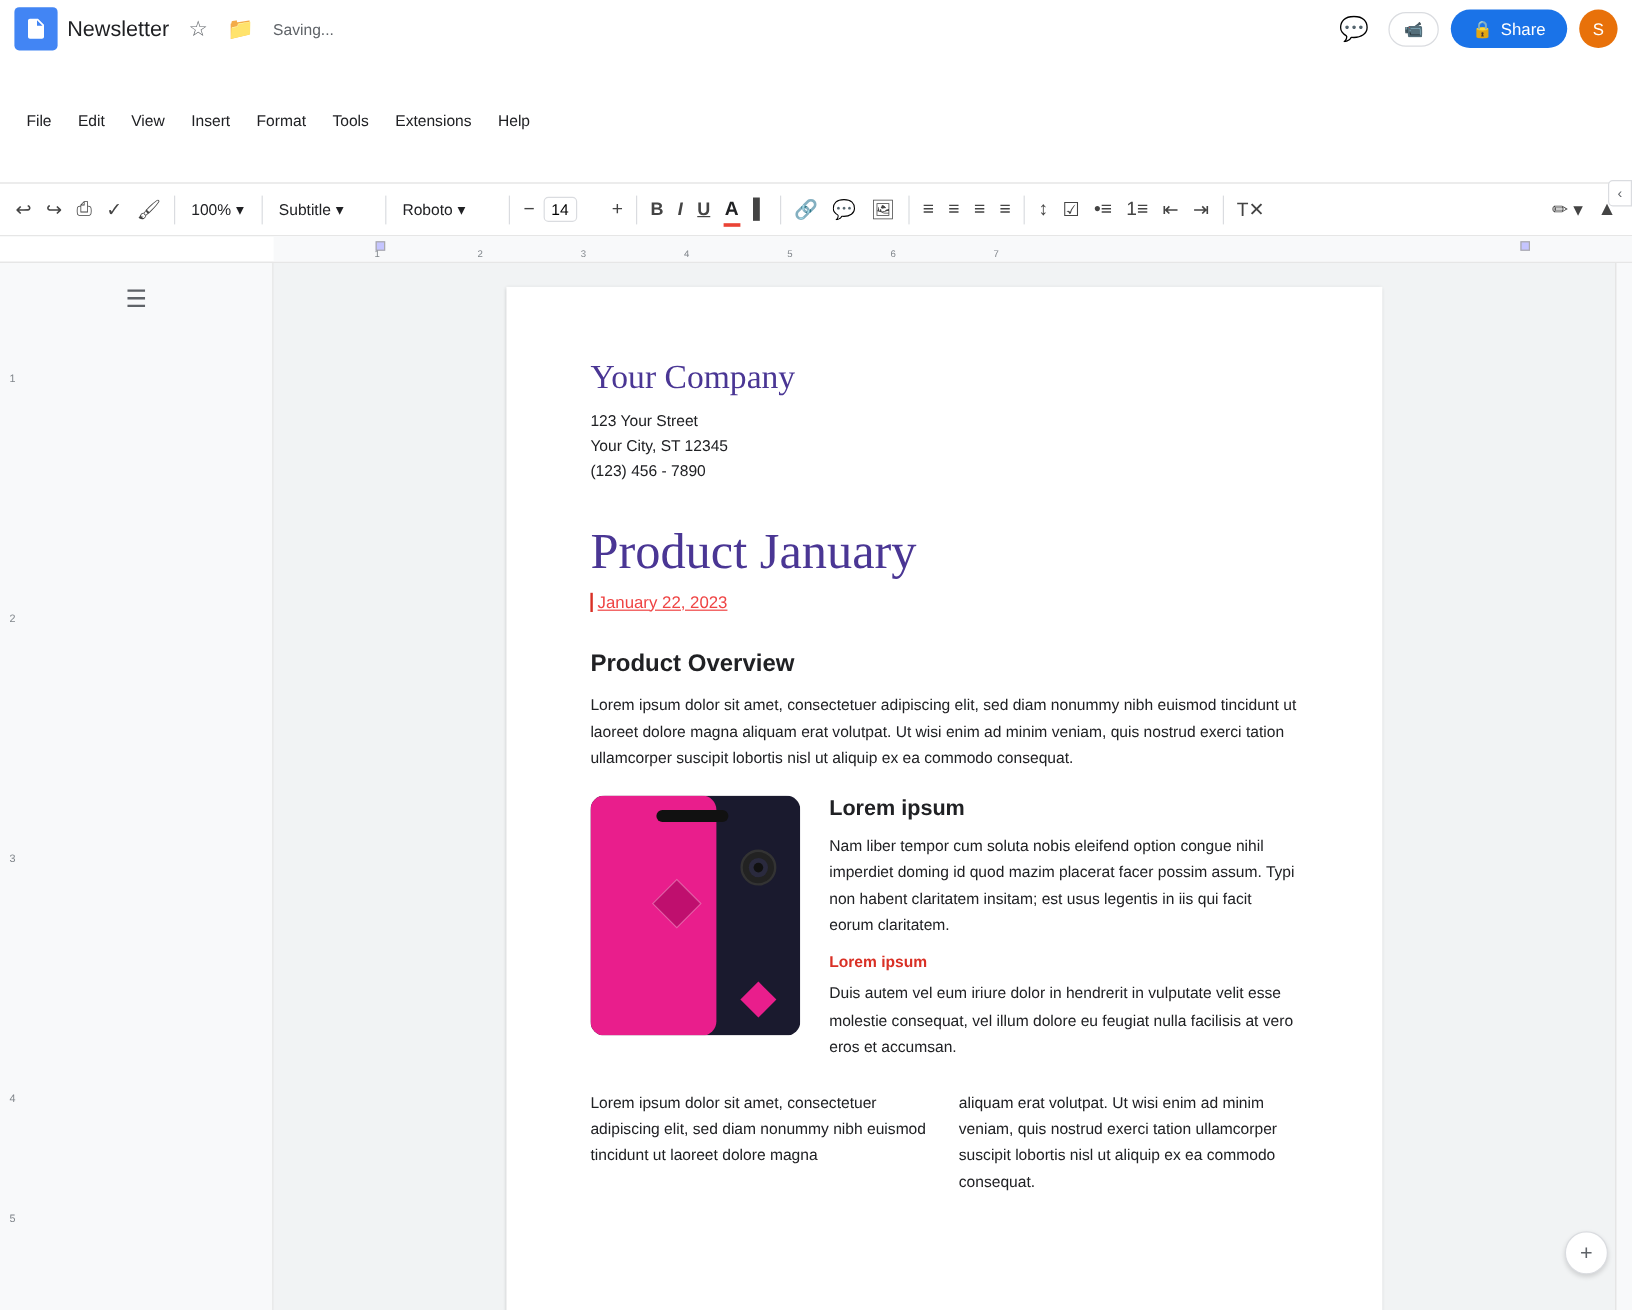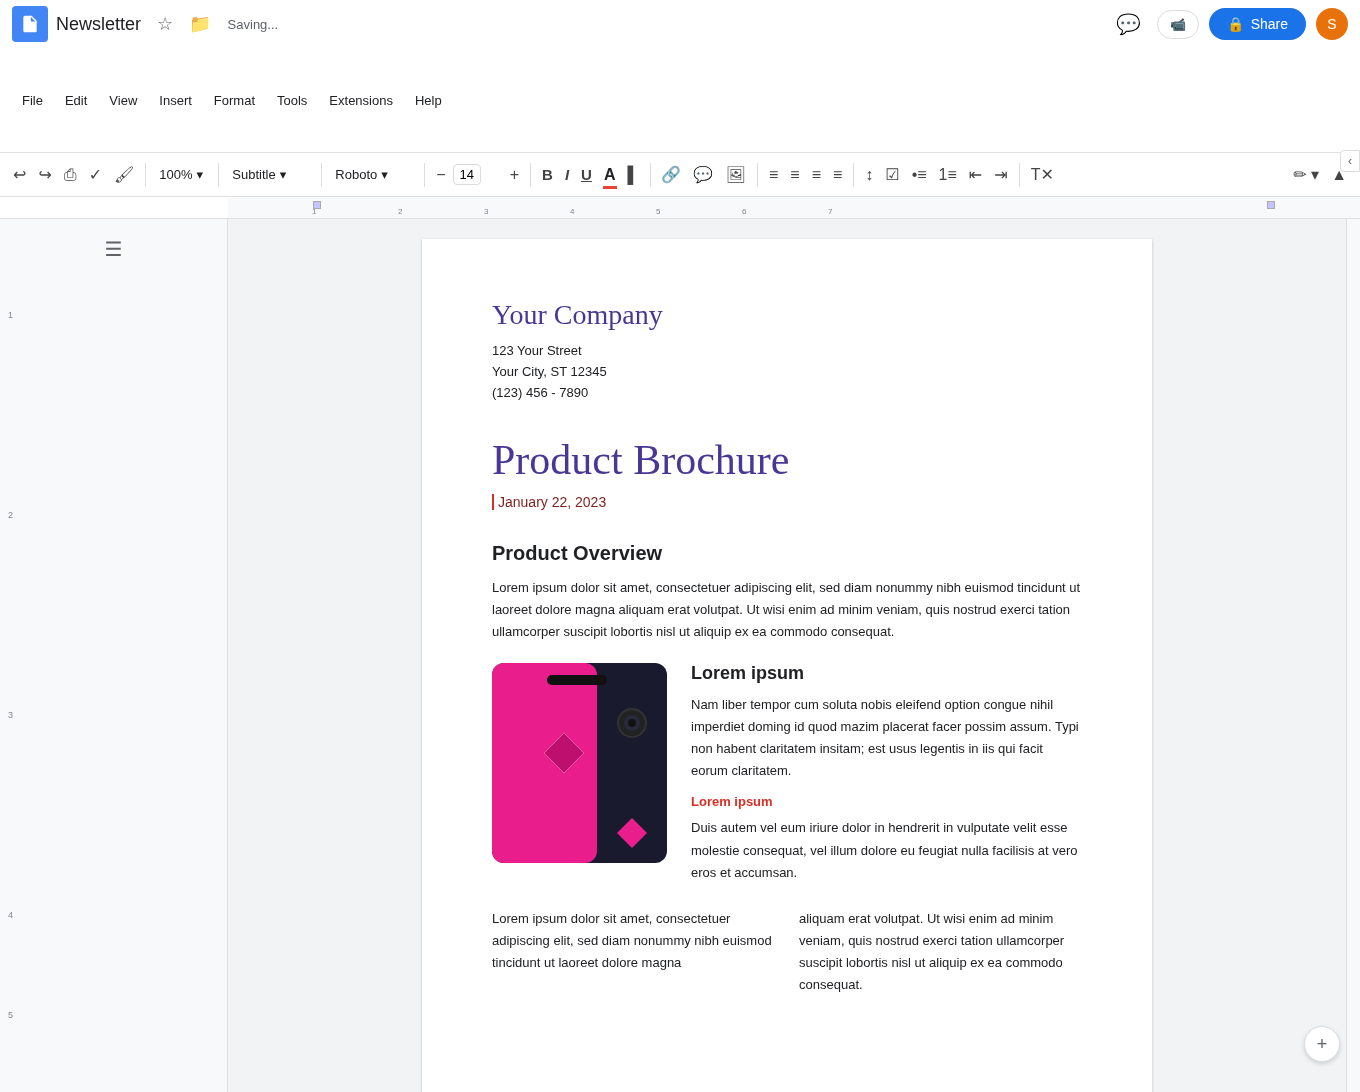--- a/index.html
+++ b/index.html
@@ -175,25 +175,26 @@
 
     .doc-title {
       color: #4a3694;
       font-size: 42px;
       font-weight: 400;
       font-family: 'Georgia', serif;
       margin-bottom: 8px;
       line-height: 1.2;
     }
     .doc-date {
-      color: #7f1d1d;
+      color: #ef4444;
       font-size: 14px;
       margin-bottom: 32px;
       border-left: 2px solid #d93025;
       padding-left: 4px;
+      text-decoration: underline;
     }
 
     .section-heading {
       font-size: 20px;
       font-weight: 600;
       color: #202124;
       margin-bottom: 12px;
       font-family: Arial, sans-serif;
     }
     .body-text {
@@ -453,21 +454,21 @@
       <div class="company-name">Your Company</div>
 
       <div class="address-block">
         <div class="address-left">
           <span>123 Your Street</span>
           <span>Your City, ST 12345</span>
           <span>(123) 456 - 7890</span>
         </div>
       </div>
 
-      <div class="doc-title">Product Brochure</div>
+      <div class="doc-title">Product January</div>
 
       <div class="doc-date">January 22, 2023</div>
 
       <div class="section-heading">Product Overview</div>
       <div class="body-text">Lorem ipsum dolor sit amet, consectetuer adipiscing elit, sed diam nonummy nibh euismod tincidunt ut laoreet dolore magna aliquam erat volutpat. Ut wisi enim ad minim veniam, quis nostrud exerci tation ullamcorper suscipit lobortis nisl ut aliquip ex ea commodo consequat.</div>
 
       <div class="product-section">
 
         <div class="phone-image">
           <svg width="175" height="200" viewBox="0 0 175 200" xmlns="http://www.w3.org/2000/svg">

